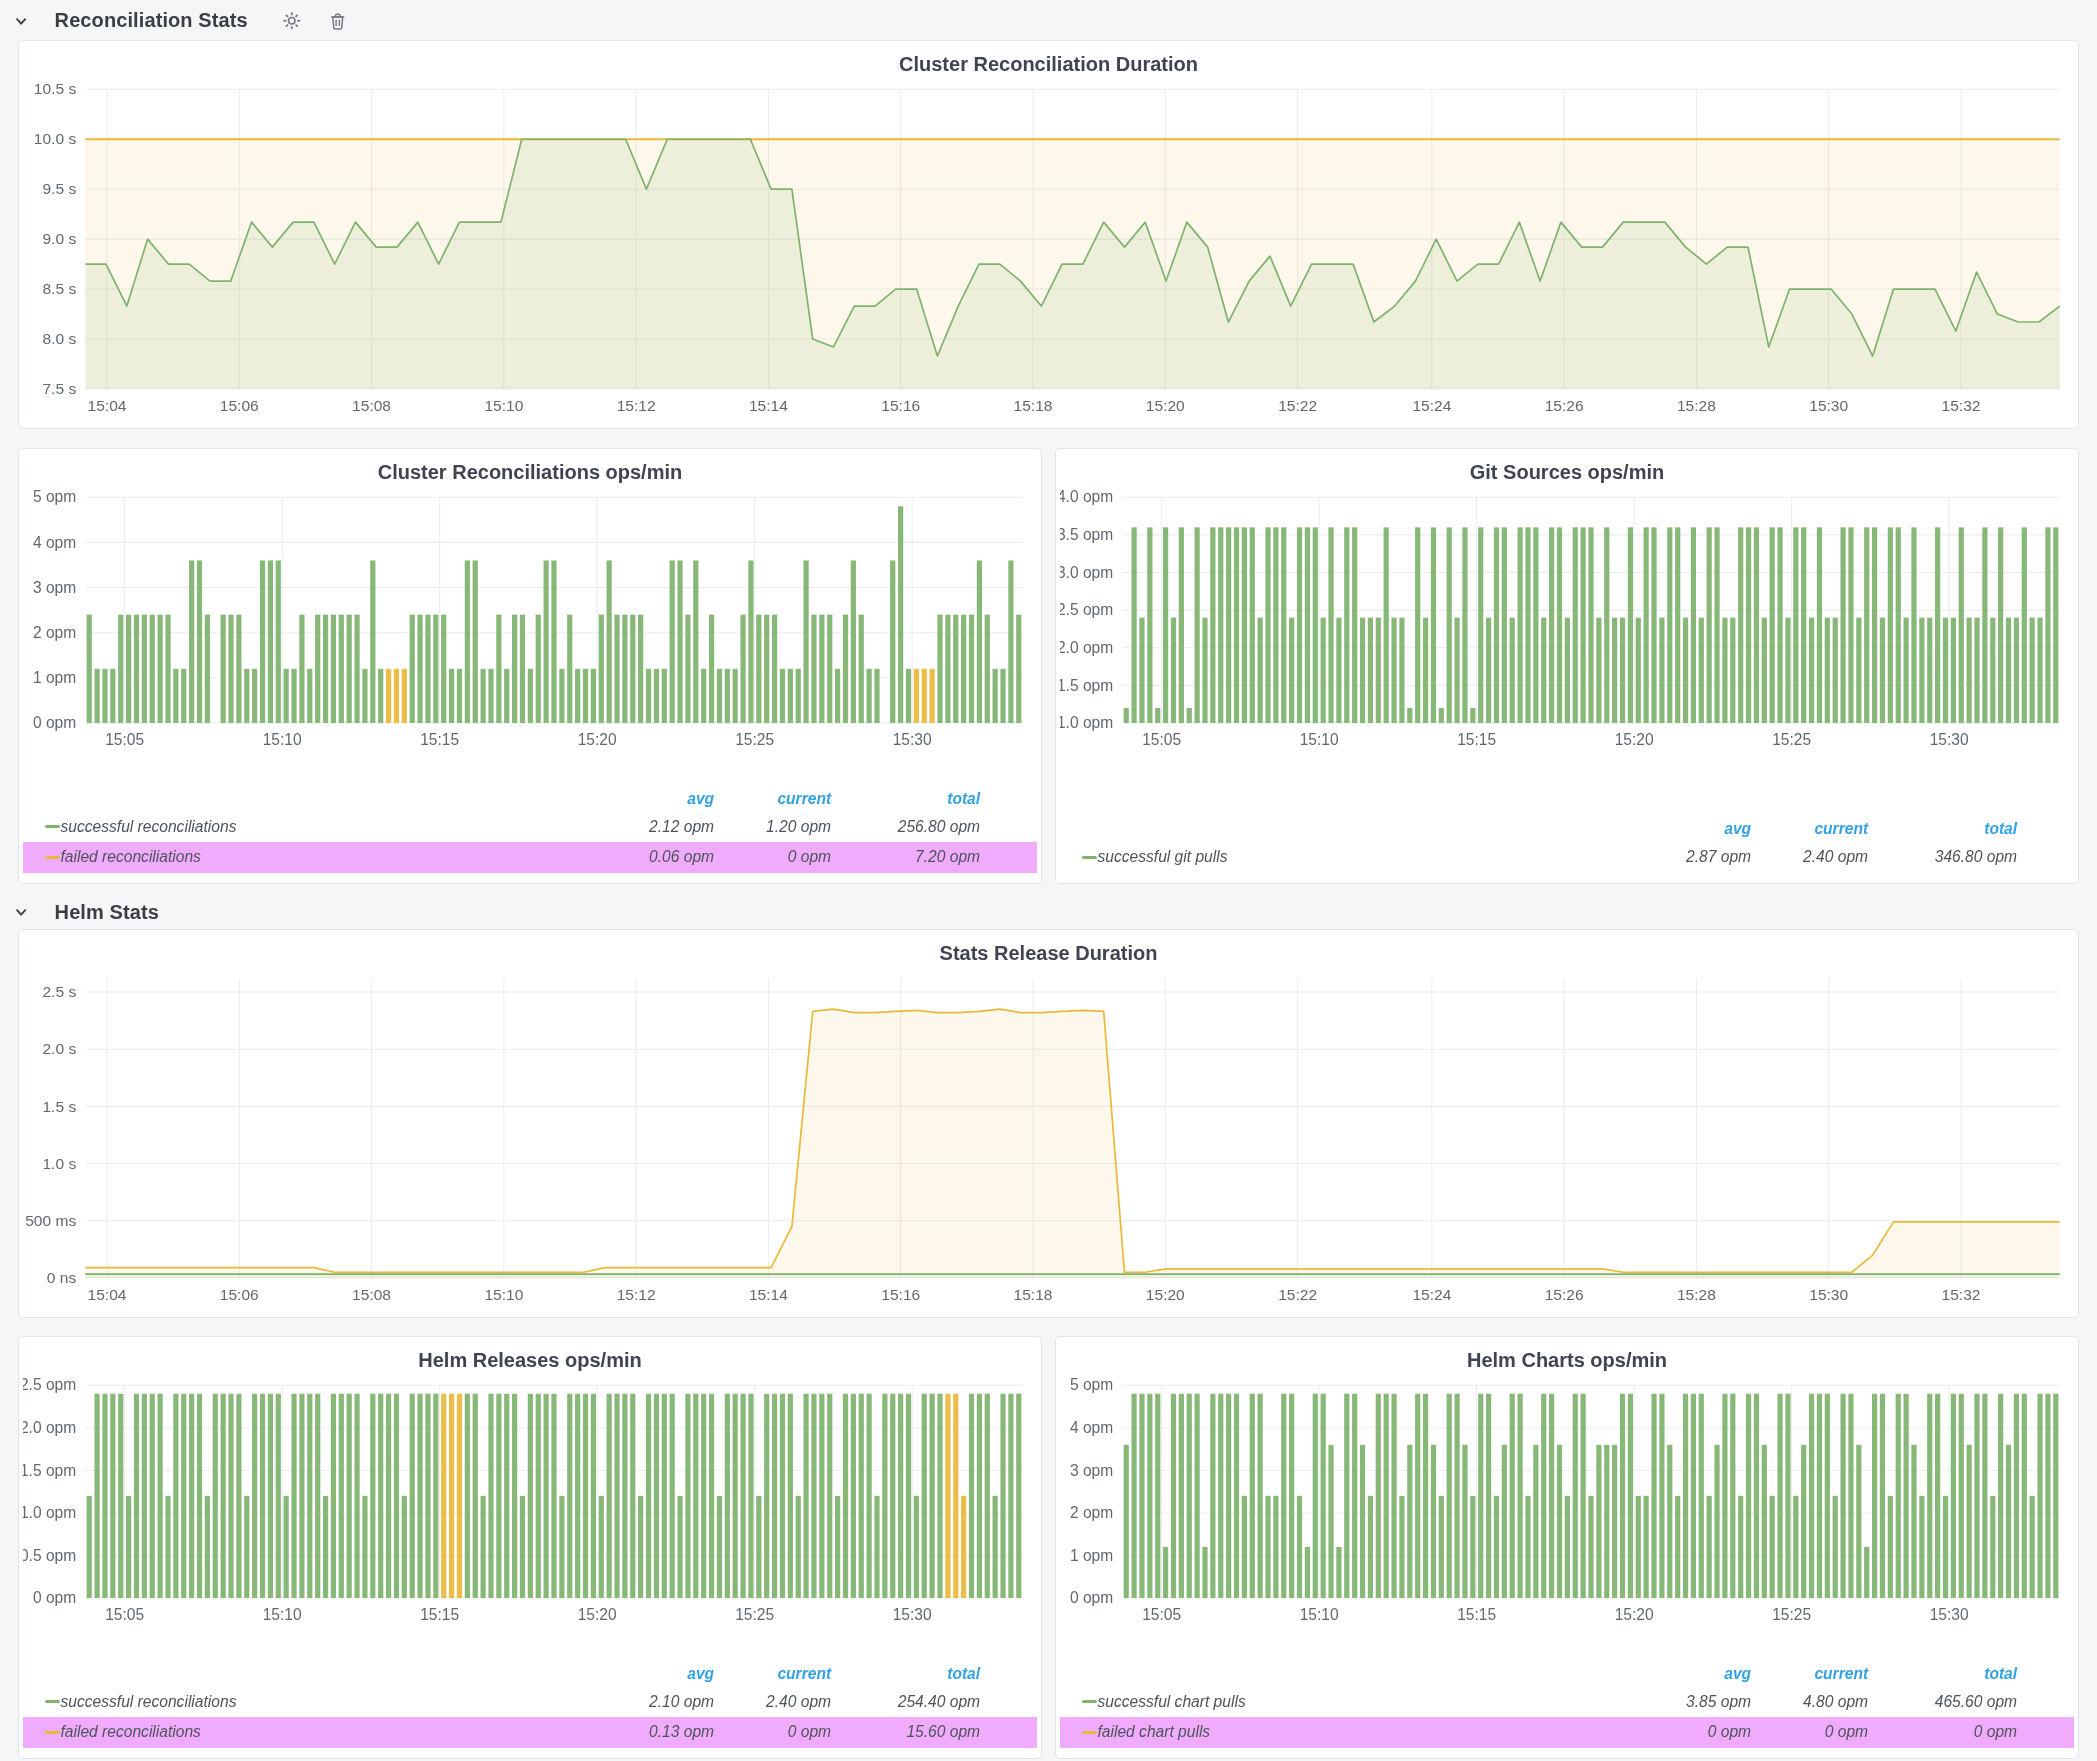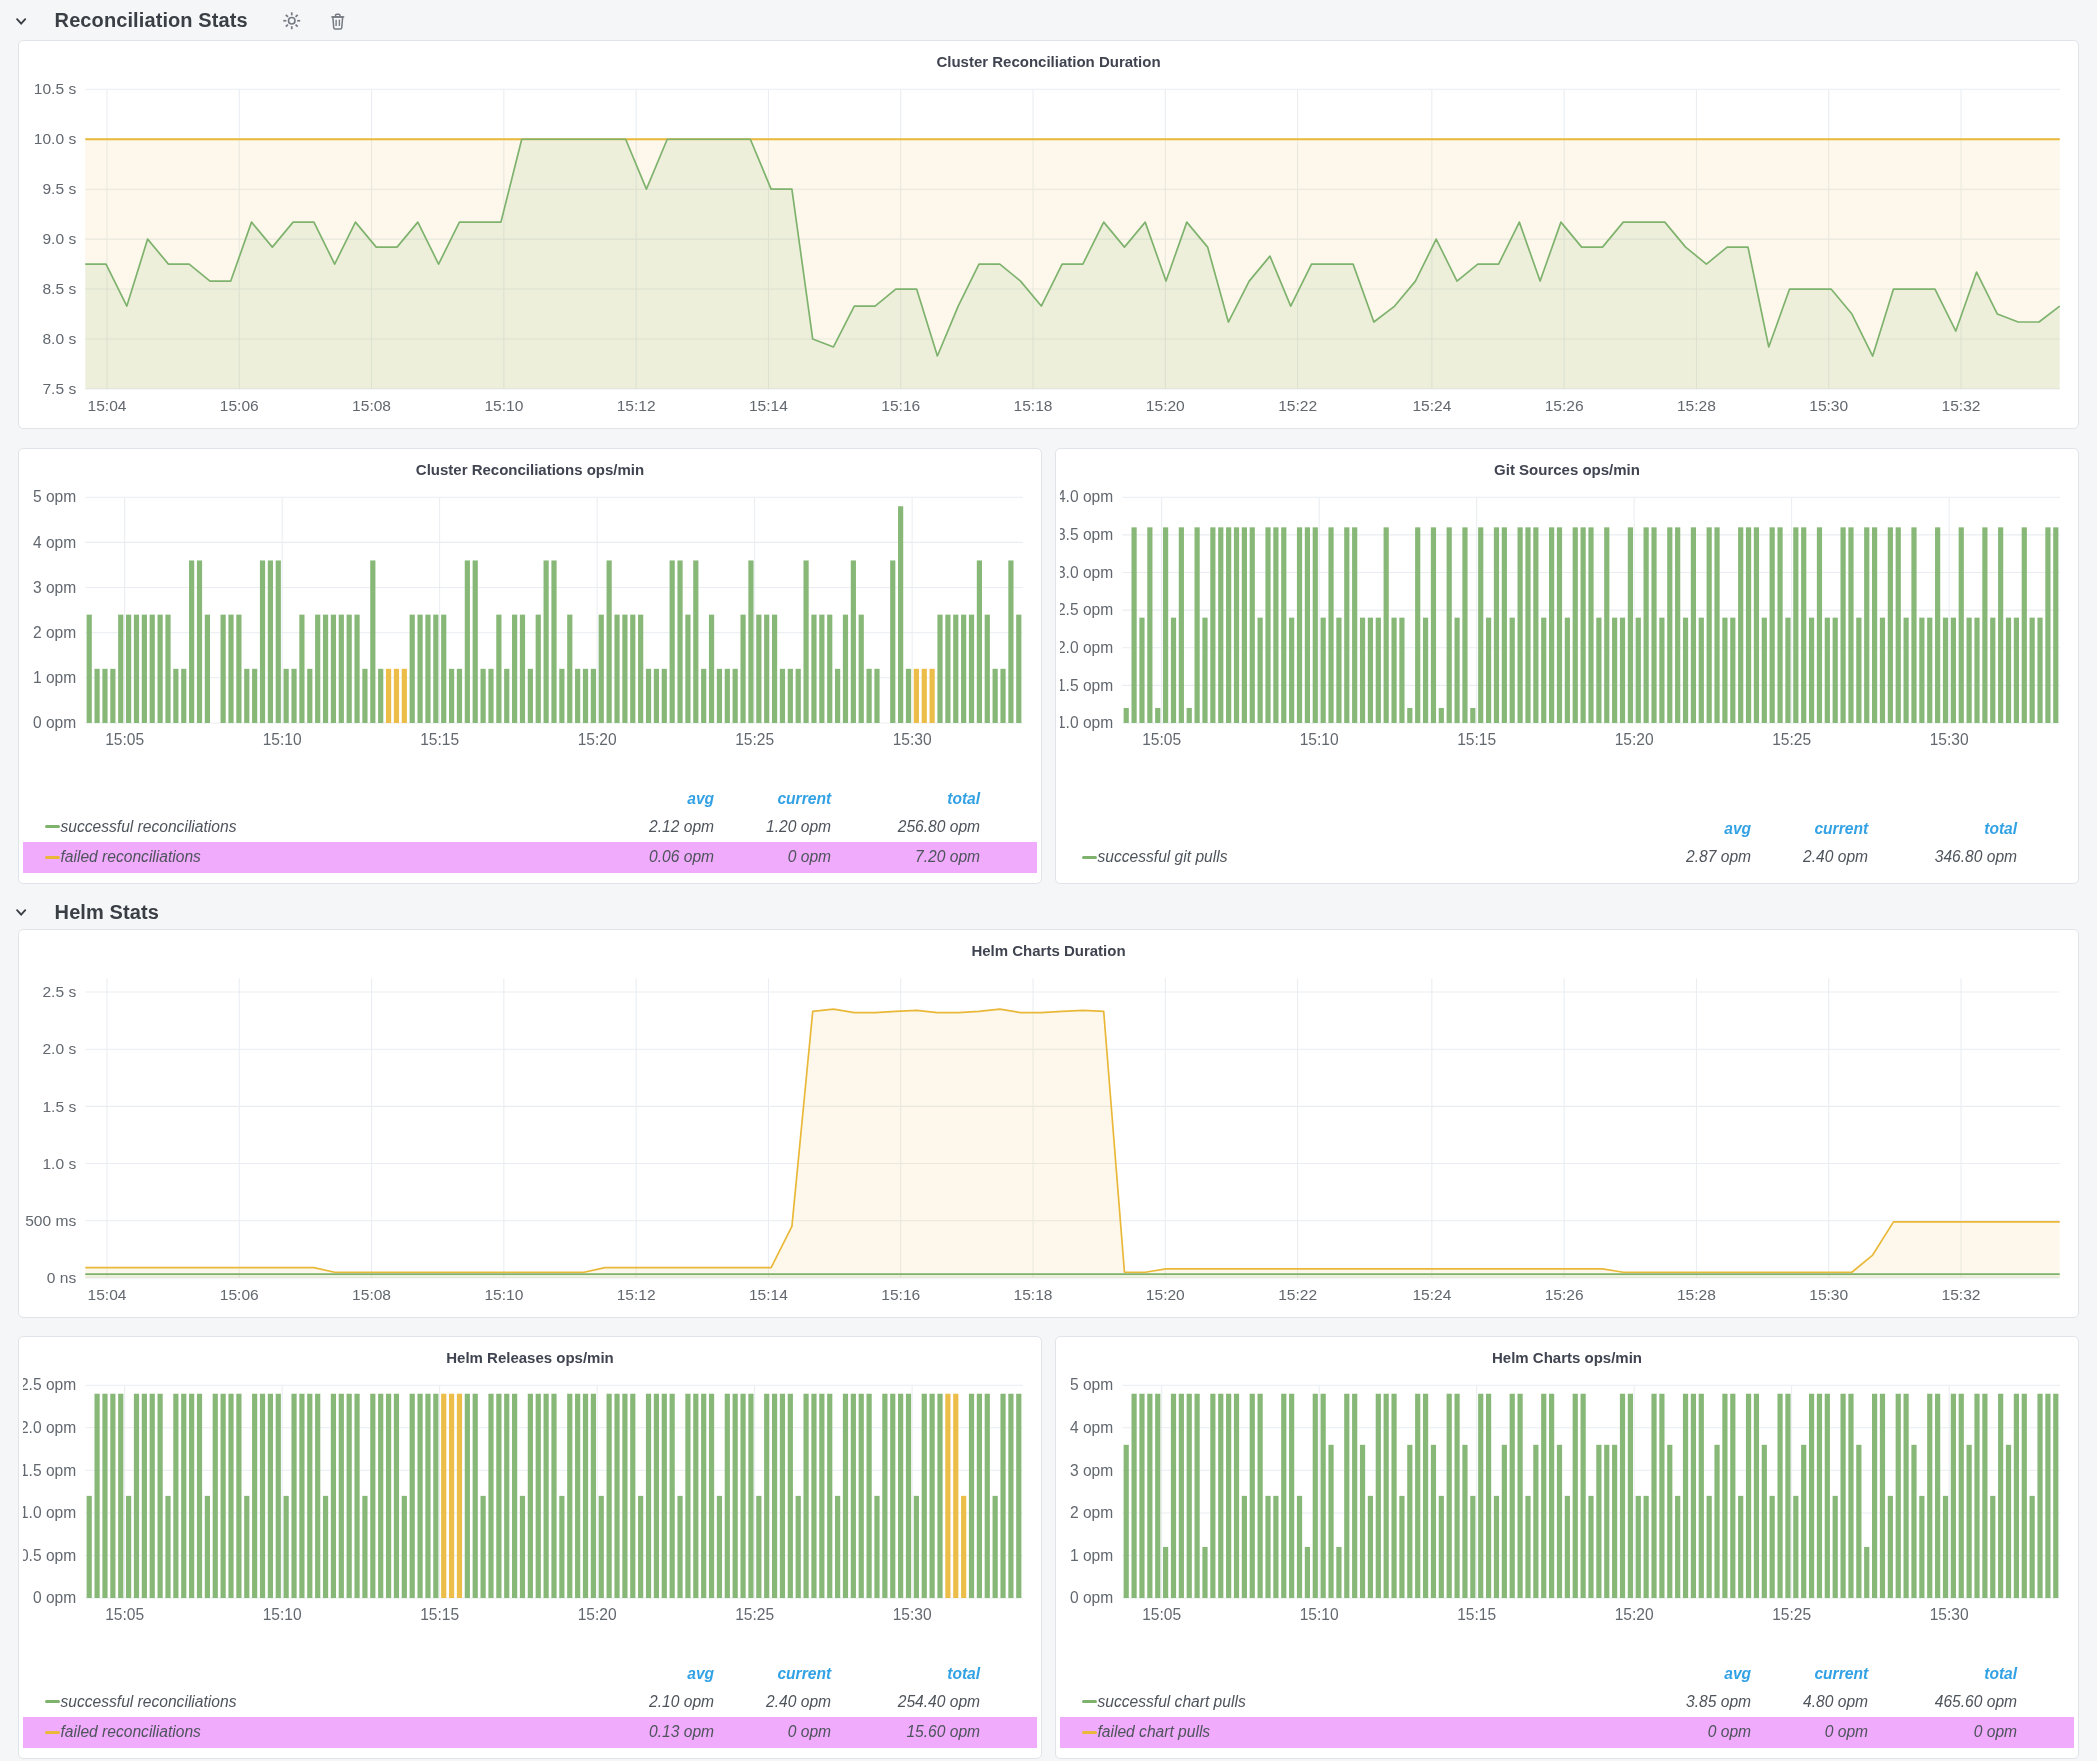--- a/index.html
+++ b/index.html
@@ -15,21 +15,21 @@
   }
   .section-title{font-size:20px;font-weight:700;color:#3a3e45;letter-spacing:0.1px;}
   .chev{width:14.3px;height:14.3px;flex:0 0 auto;}
   .hdr-icon{width:19.5px;height:19.5px;color:#767b83;margin-left:7.8px;}
   .panel{
     position:absolute;background:#ffffff;border:1.3px solid #e0e3e8;border-radius:5.2px;
     box-sizing:border-box;
   }
   .panel-title{
     position:absolute;top:11.7px;left:0;right:0;text-align:center;
-    font-size:15px;font-weight:700;color:#3f4450;cursor:pointer;
+    font-size:20px;font-weight:700;color:#3f4450;cursor:pointer;
   }
   .chart-area{position:absolute;left:3.9px;right:3.9px;}
   .chart-area.tall{top:39px;bottom:9px;}
   .chart-area.with-legend{top:39px;bottom:130px;}
   .legend{
     position:absolute;left:3.9px;right:3.9px;bottom:0;height:127px;
     display:flex;flex-direction:column;justify-content:flex-end;
     padding-bottom:10.4px;font-size:15.6px;
   }
   .legend-grid{
@@ -471,21 +471,21 @@
 </div>
 
 <div class="section-header" style="top:898px">
   <svg class="chev" viewBox="0 0 14 14">
     <path d="M3 5 L7 9.5 L11 5" fill="none" stroke="#3a3e45" stroke-width="1.8" stroke-linecap="round"></path>
   </svg>
   <span class="section-title">Helm Stats</span>
 </div>
 
 <div class="panel" style="left:18px;top:929px;width:2061px;height:389px">
-  <div class="panel-title">Helm Charts Duration</div>
+  <div class="panel-title">Stats Release Duration</div>
   <div class="chart-area tall"><svg width="2051" height="339" viewBox="0 0 3162 522">
         <line x1="96" y1="476" x2="3140" y2="476" stroke="#e9edf1" stroke-width="1.6"></line>
         <text x="82" y="484" text-anchor="end" font-size="24" fill="#62686f">0 ns</text>
         <line x1="96" y1="387.8320610687023" x2="3140" y2="387.8320610687023" stroke="#e9edf1" stroke-width="1.6"></line>
         <text x="82" y="395.8320610687023" text-anchor="end" font-size="24" fill="#62686f">500 ms</text>
         <line x1="96" y1="299.6641221374046" x2="3140" y2="299.6641221374046" stroke="#e9edf1" stroke-width="1.6"></line>
         <text x="82" y="307.6641221374046" text-anchor="end" font-size="24" fill="#62686f">1.0 s</text>
         <line x1="96" y1="211.49618320610688" x2="3140" y2="211.49618320610688" stroke="#e9edf1" stroke-width="1.6"></line>
         <text x="82" y="219.49618320610688" text-anchor="end" font-size="24" fill="#62686f">1.5 s</text>
         <line x1="96" y1="123.32824427480921" x2="3140" y2="123.32824427480921" stroke="#e9edf1" stroke-width="1.6"></line>

